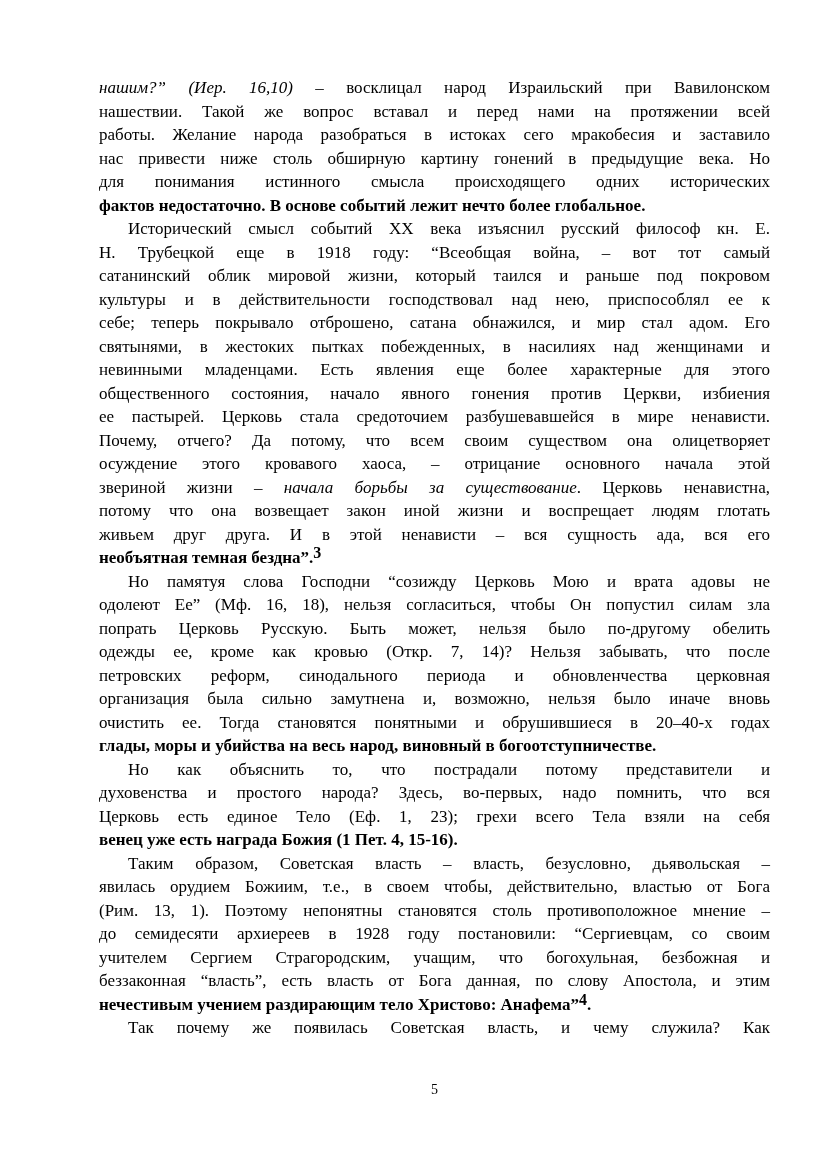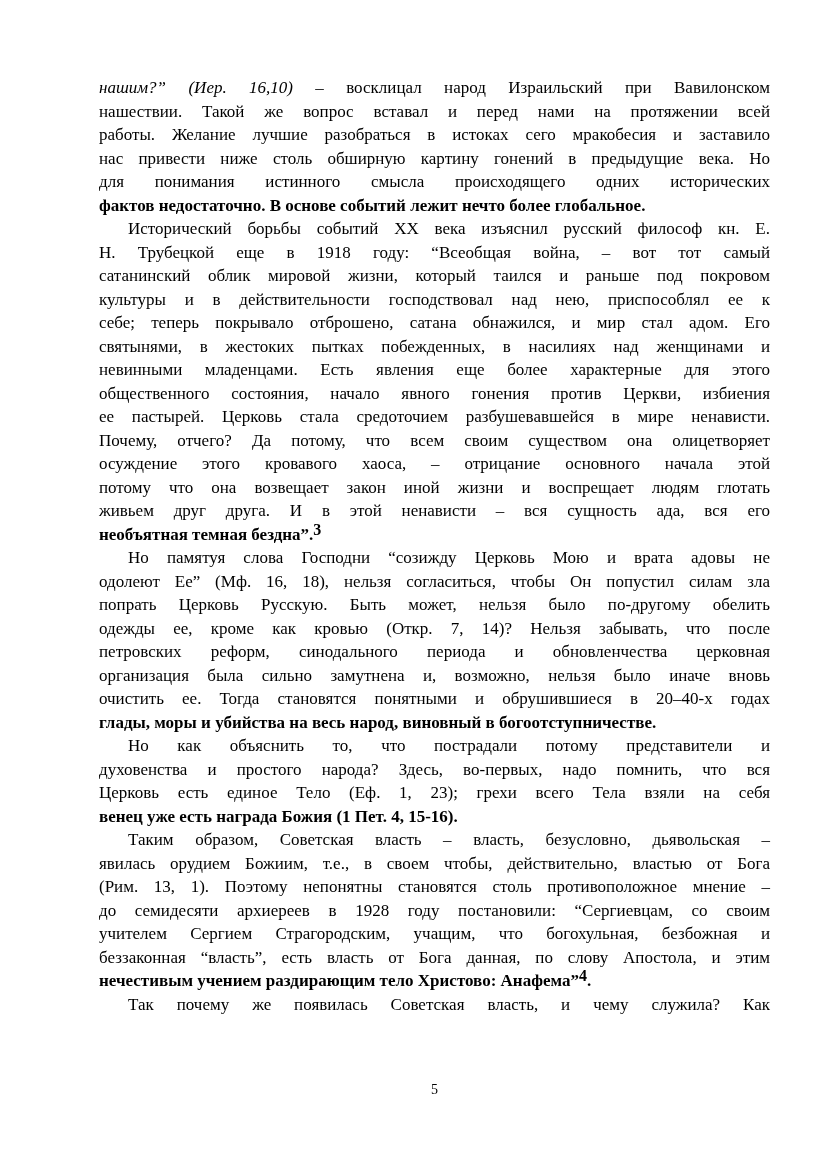--- a/index.html
+++ b/index.html
@@ -52,37 +52,38 @@
     line-height: 18px;
   }
 </style>
 </head>
 <body>
 
 <div class="text-block">
     <div class="para">
       <div class="line"><span class="it">нашим?” (Иер. 16,10)</span><span> – восклицал народ Израильский при Вавилонском</span></div>
       <div class="line"><span>нашествии. Такой же вопрос вставал и перед нами на протяжении всей</span></div>
-      <div class="line"><span>работы. Желание лучшие разобраться в истоках сего мракобесия и заставило</span></div>
+      <div class="line"><span>работы. Желание народа разобраться в истоках сего мракобесия и заставило</span></div>
       <div class="line"><span>нас привести ниже столь обширную картину гонений в предыдущие века. Но</span></div>
       <div class="line"><span>для понимания истинного смысла происходящего одних исторических</span></div>
       <div class="line para-end"><span>фактов недостаточно. В основе событий лежит нечто более глобальное.</span></div>
     </div>
     <div class="para">
-      <div class="line indent"><span>Исторический борьбы событий XX века изъяснил русский философ кн. Е.</span></div>
+      <div class="line indent"><span>Исторический смысл событий XX века изъяснил русский философ кн. Е.</span></div>
       <div class="line"><span>Н. Трубецкой еще в 1918 году: “Всеобщая война, – вот тот самый</span></div>
       <div class="line"><span>сатанинский облик мировой жизни, который таился и раньше под покровом</span></div>
       <div class="line"><span>культуры и в действительности господствовал над нею, приспособлял ее к</span></div>
       <div class="line"><span>себе; теперь покрывало отброшено, сатана обнажился, и мир стал адом. Его</span></div>
       <div class="line"><span>святынями, в жестоких пытках побежденных, в насилиях над женщинами и</span></div>
       <div class="line"><span>невинными младенцами. Есть явления еще более характерные для этого</span></div>
       <div class="line"><span>общественного состояния, начало явного гонения против Церкви, избиения</span></div>
       <div class="line"><span>ее пастырей. Церковь стала средоточием разбушевавшейся в мире ненависти.</span></div>
       <div class="line"><span>Почему, отчего? Да потому, что всем своим существом она олицетворяет</span></div>
       <div class="line"><span>осуждение этого кровавого хаоса, – отрицание основного начала этой</span></div>
+      <div class="line"><span>звериной жизни – </span><span class="it">начала борьбы за существование</span><span>. Церковь ненавистна,</span></div>
       <div class="line"><span>потому что она возвещает закон иной жизни и воспрещает людям глотать</span></div>
       <div class="line"><span>живьем друг друга. И в этой ненависти – вся сущность ада, вся его</span></div>
       <div class="line para-end"><span>необъятная темная бездна”.</span><span class="sup">3</span></div>
     </div>
     <div class="para">
       <div class="line indent"><span>Но памятуя слова Господни “созижду Церковь Мою и врата адовы не</span></div>
       <div class="line"><span>одолеют Ее” (Мф. 16, 18), нельзя согласиться, чтобы Он попустил силам зла</span></div>
       <div class="line"><span>попрать Церковь Русскую. Быть может, нельзя было по-другому обелить</span></div>
       <div class="line"><span>одежды ее, кроме как кровью (Откр. 7, 14)? Нельзя забывать, что после</span></div>
       <div class="line"><span>петровских реформ, синодального периода и обновленчества церковная</span></div>

